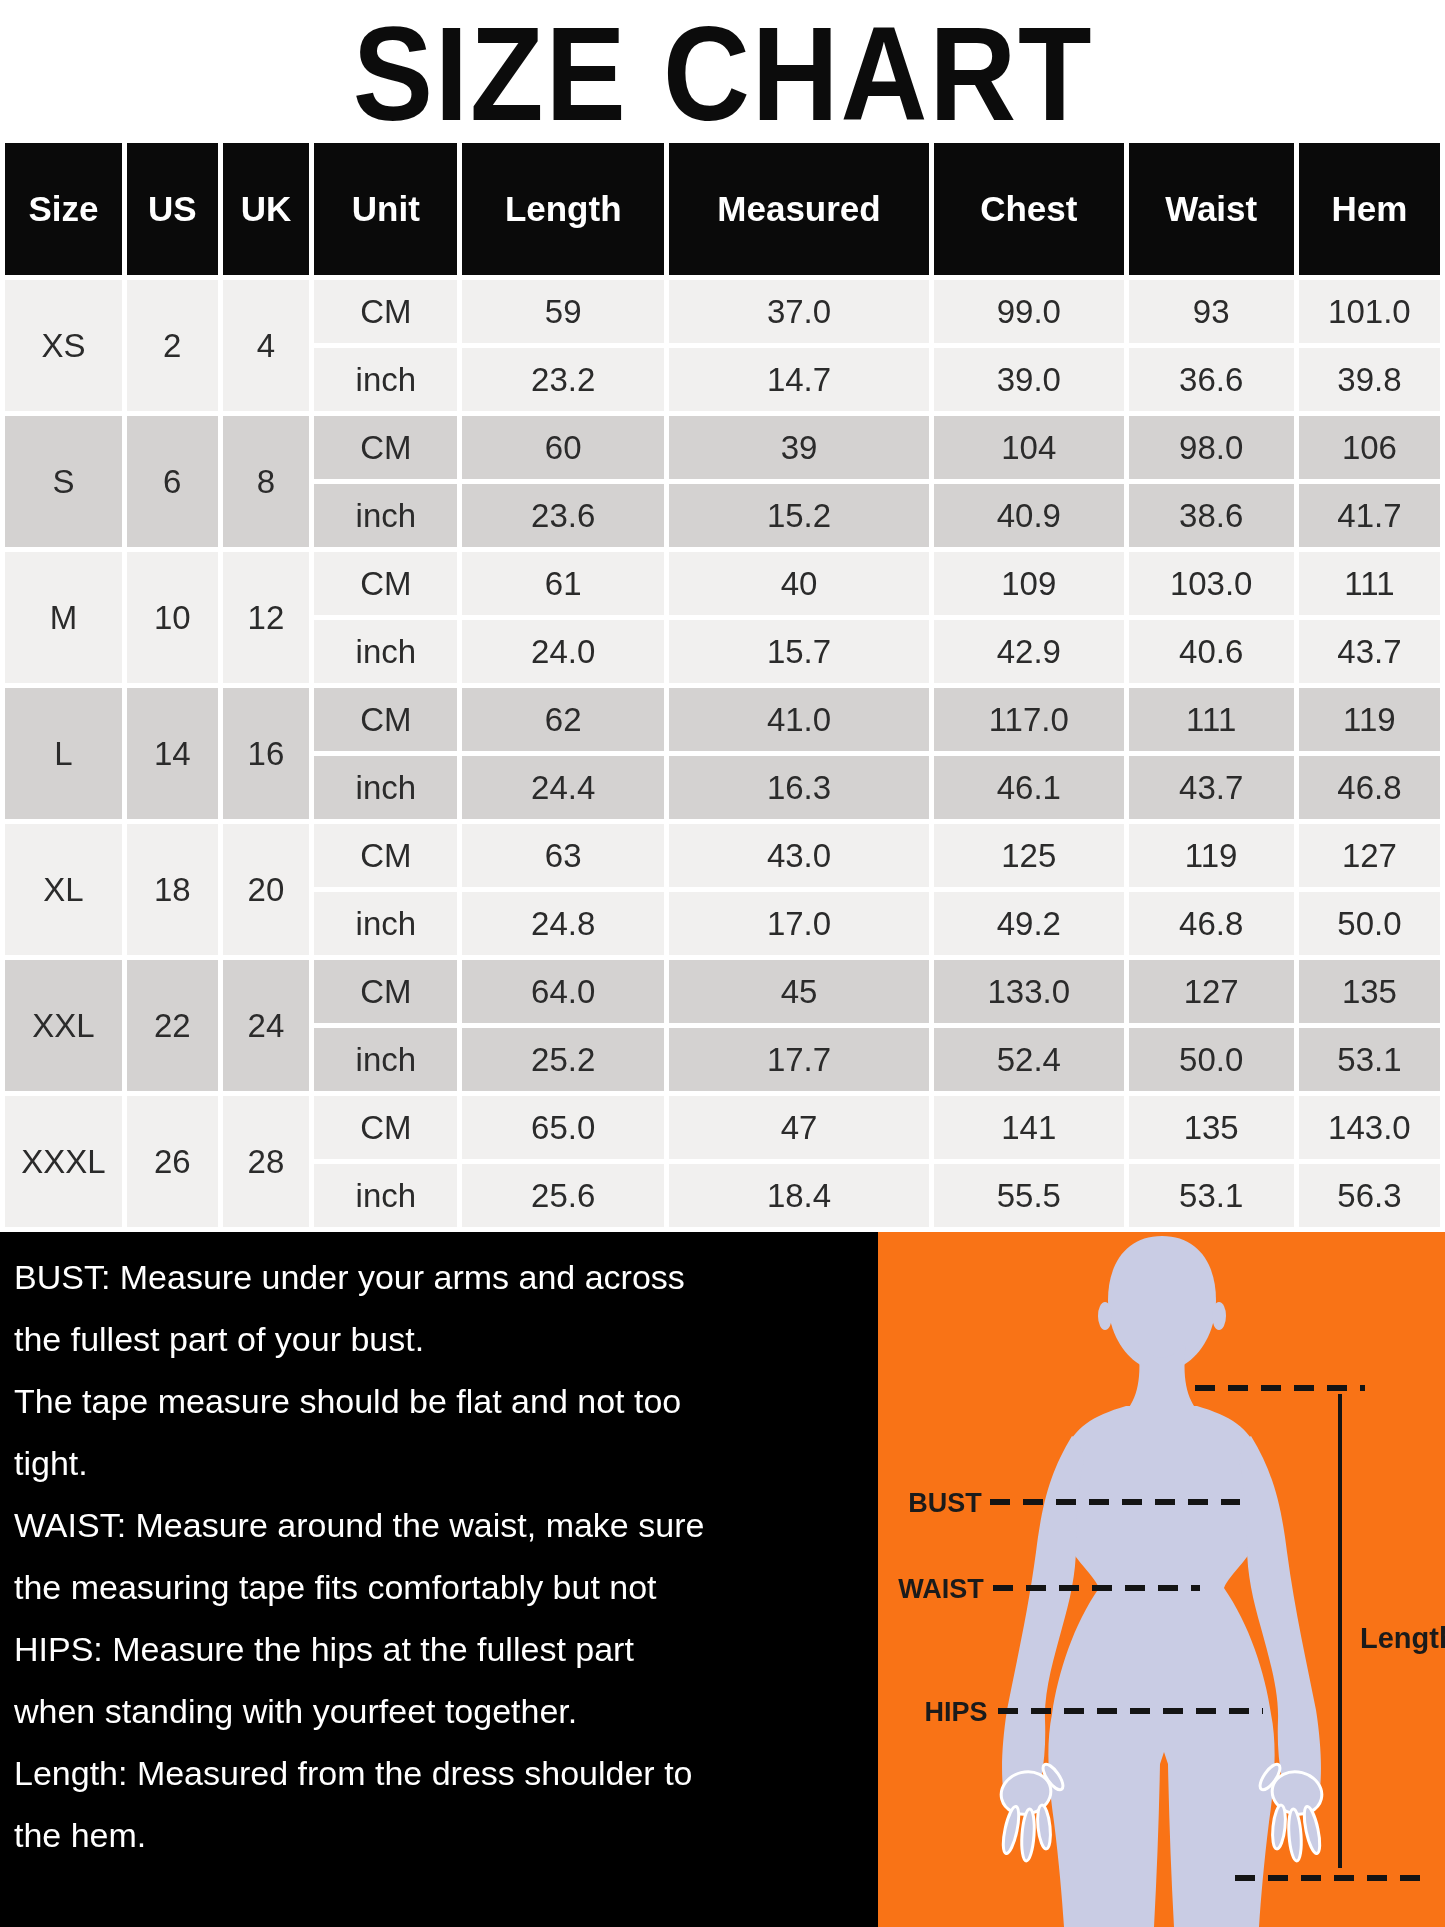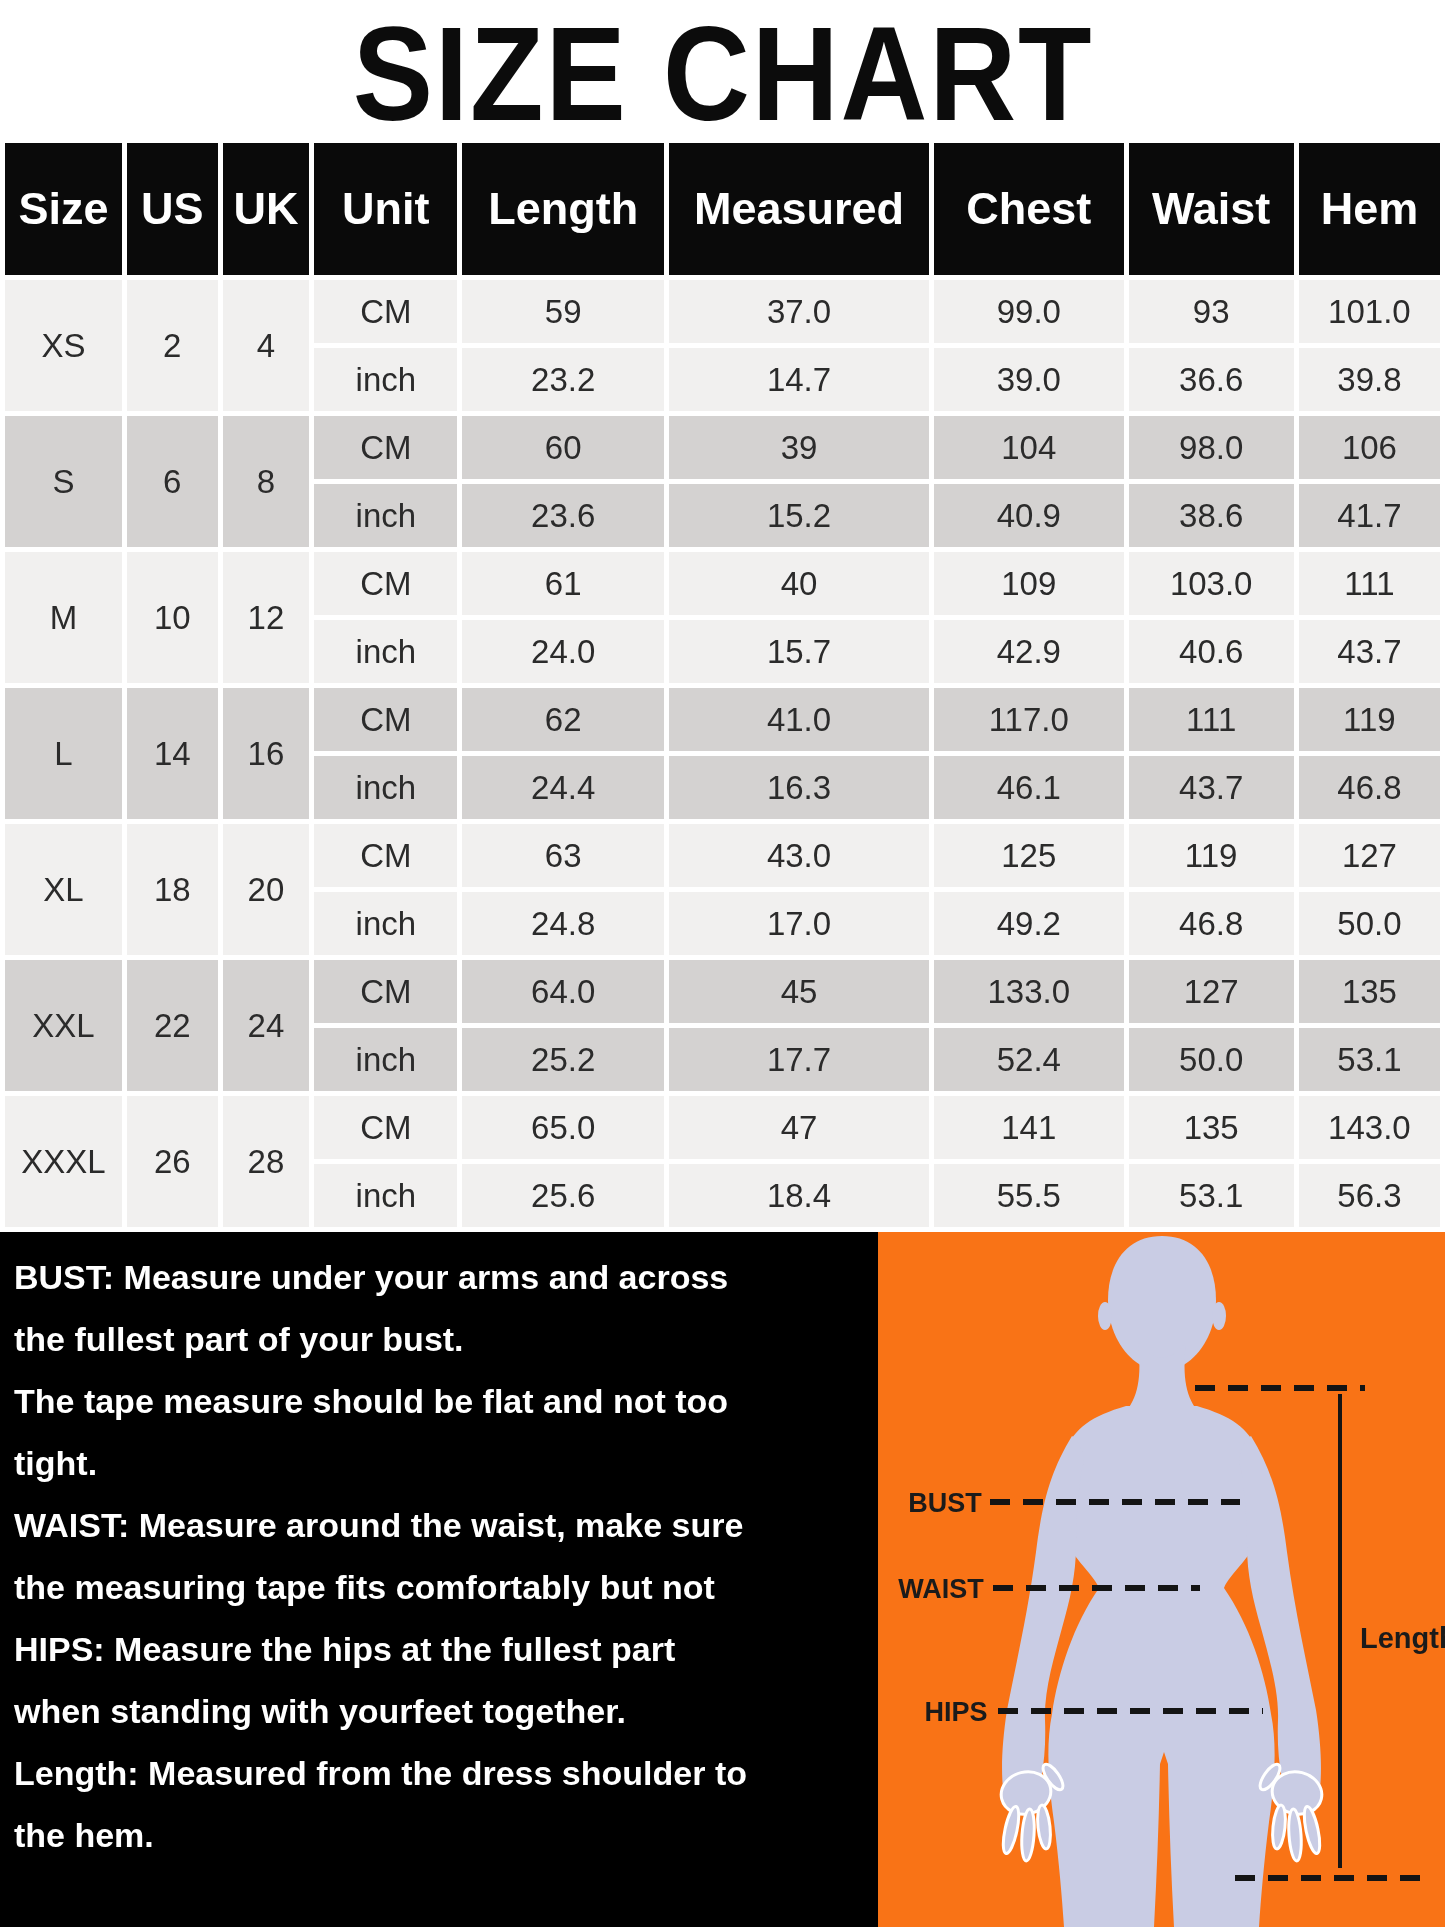--- a/index.html
+++ b/index.html
@@ -28,21 +28,21 @@
   table#size-table{
     width:1445px;
     table-layout:fixed;
     border-collapse:separate;
     border-spacing:5px;
   }
   #size-table th{
     background:#0a0a0a;
     color:#ffffff;
     height:132px;
-    font-size:45px;
+    font-size:35px;
     font-weight:700;
     text-align:center;
     vertical-align:middle;
     padding:0;
   }
   #size-table td{
     height:63px;
     text-align:center;
     vertical-align:middle;
     font-size:33px;
@@ -57,21 +57,20 @@
   #bottom{
     display:flex;
     width:1445px;height:695px;
   }
   #notes-box{
     width:878px;height:695px;
     background:#000000;
     color:#ffffff;
     padding:14px 0 0 14px;
     box-sizing:border-box;
-    font-weight:bold;
   }
   .notes-line{
     font-size:34px;
     line-height:62px;
     white-space:nowrap;
   }
   #diagram{
     width:567px;height:695px;
     position:relative;
     background:#f97316;

